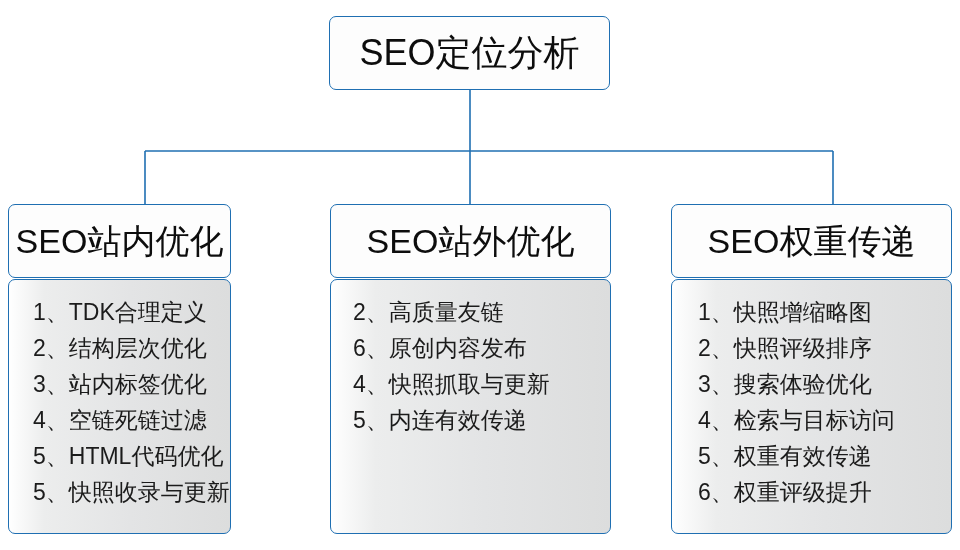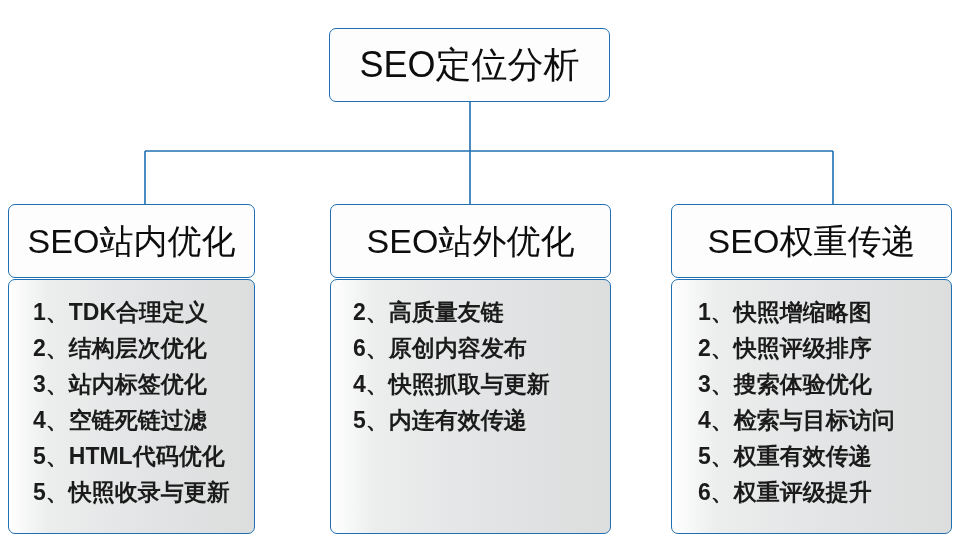--- a/index.html
+++ b/index.html
@@ -39,36 +39,35 @@
     top: 16px;
     width: 281px;
     height: 74px;
     box-sizing: border-box;
     border: 1.4px solid #1f6fb2;
     border-radius: 7px;
     background: #fdfdfd;
     display: flex;
     align-items: center;
     justify-content: center;
-    margin-top: 12px;
   }
   .root-title {
     font-size: 36px;
     line-height: 1;
     color: #0d0d0d;
     letter-spacing: 0px;
     white-space: nowrap;
   }
 
   
   .branch {
     position: absolute;
     top: 204px;
   }
-  .branch-1 { left: 8px;   width: 247px; }
+  .branch-1 { left: 8px;   width: 223px; }
   .branch-2 { left: 330px; width: 281px; }
   .branch-3 { left: 671px; width: 281px; }
 
   .branch-header {
     box-sizing: border-box;
     height: 74px;
     border: 1.4px solid #1f6fb2;
     border-radius: 7px;
     background: #fdfdfd;
     display: flex;
@@ -87,21 +86,20 @@
   .branch-list {
     box-sizing: border-box;
     margin-top: 1px;
     height: 255px;
     border: 1.2px solid #1f6fb2;
     border-radius: 7px;
     background: linear-gradient(to right, #ffffff 0%, #eceded 16%, #e3e4e5 55%, #dcdddd 100%);
     padding: 14px 0 0 0;
     position: relative;
     z-index: 1;
-    font-weight: bold;
   }
 
   .list-item {
     font-size: 23px;
     line-height: 36px;
     color: #1b1b1b;
     padding-left: 24px;
     white-space: nowrap;
   }
   .branch-3 .list-item { padding-left: 26px; }

